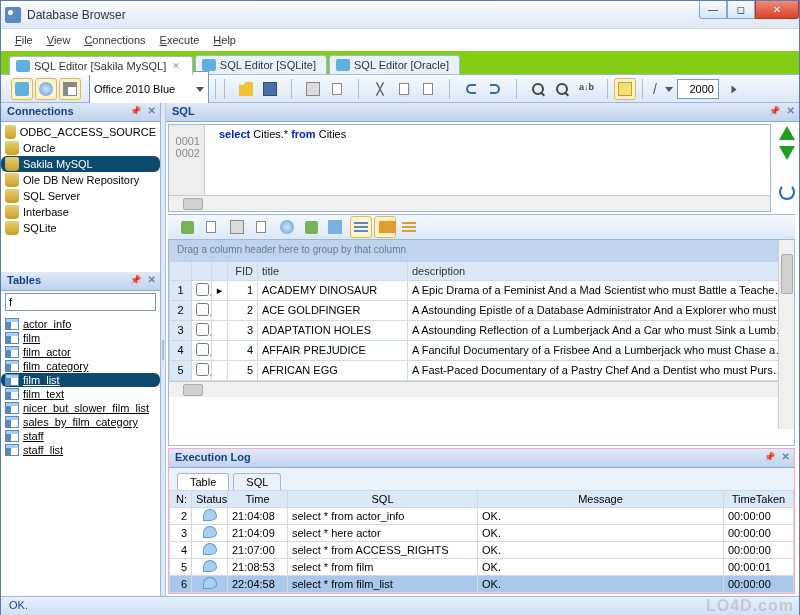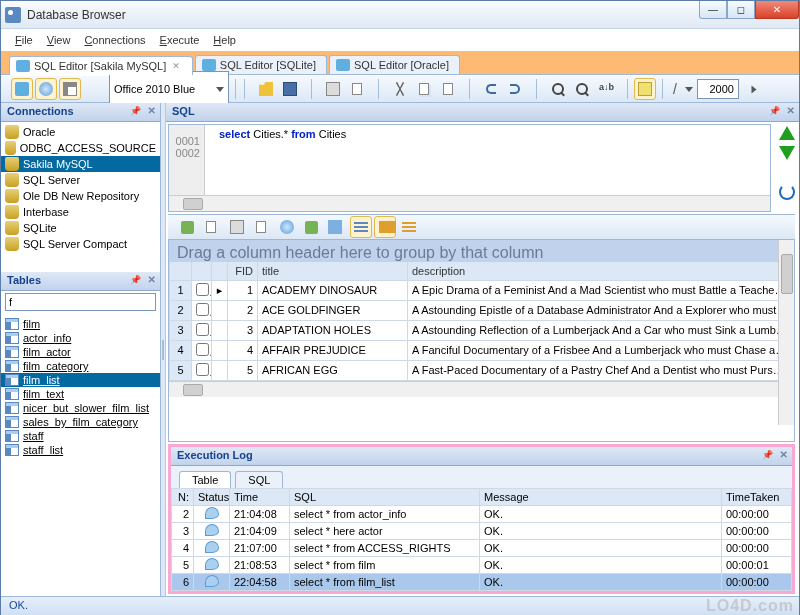--- a/index.html
+++ b/index.html
@@ -15,21 +15,21 @@
 .win-btn { width: 28px; height: 18px; border: 1px solid #8aa6c7; border-top: none; background: linear-gradient(#f7fbff,#d6e5f5); display:flex; align-items:center; justify-content:center; font-size:10px; color:#333; }
 .win-btn:first-child { border-radius:0 0 0 3px; }
 .win-btn.close { background: linear-gradient(#f08a78,#d9422a); color:#fff; border-color:#b83822; width:44px; border-radius:0 0 3px 0; }
 
 
 .menubar { height: 22px; display:flex; align-items:center; padding: 0 8px; gap: 2px; }
 .menubar .menu-item { padding: 2px 6px; color:#333; }
 .menubar .menu-item u { text-decoration: underline; }
 
 
-.doctabs { height: 24px; display:flex; align-items:flex-end; padding: 0 8px; gap: 2px; border-bottom:1px solid #9db8d8; background:#fdba74; }
+.doctabs { height: 24px; display:flex; align-items:flex-end; padding: 0 8px; gap: 2px; border-bottom:1px solid #9db8d8; background:#84cc16; }
 .doctab { padding: 3px 10px 3px 6px; border:1px solid #9db8d8; border-bottom:none; border-radius:3px 3px 0 0; background:#eaf1fa; display:flex; align-items:center; gap:4px; color:#333; }
 .doctab.active { background:#fff; position:relative; top:1px; }
 .doctab .tab-close { font-size:9px; color:#8899aa; padding:0 2px; }
 .tab-icon { width:14px; height:12px; background:#5fb0e0; border-radius:2px; display:inline-block; }
 
 
 .toolbar { height: 28px; background: linear-gradient(#f5f9fe, #dce8f6); border-top:1px solid #fff; border-bottom:1px solid #9db8d8; display:flex; align-items:center; padding:0 6px; gap:4px; }
 .toolbar .group { display:flex; align-items:center; gap:2px; padding:0 4px; }
 .toolbar .sep { width:1px; height:20px; background:#a8bdd6; margin:0 2px; }
 .tbtn { width:22px; height:22px; border:1px solid transparent; border-radius:3px; display:flex; align-items:center; justify-content:center; }
@@ -40,34 +40,34 @@
 .ic-print { background:#dcdcdc; border:1px solid #888; }
 .ic-cut { background:#aaa; clip-path: polygon(30% 0,50% 40%,70% 0,80% 5%,55% 50%,80% 95%,70% 100%,50% 60%,30% 100%,20% 95%,45% 50%,20% 5%); background:#666; }
 .ic-copy { background:#fff; border:1px solid #888; box-shadow:2px 2px 0 #d6e5f5; width:10px; height:12px; }
 .ic-page { background:#fff; border:1px solid #888; width:10px; height:12px; }
 .ic-globe { background: radial-gradient(#cfe7ff,#5a9bd4); border-radius:50%; }
 .ic-grid { background:#fff; border:1px solid #888; box-shadow: inset 4px 0 0 #888, inset 0 4px 0 #888; }
 .ic-find { width:12px;height:12px;border:2px solid #444;border-radius:50%; position:relative; }
 .ic-find::after{content:"";position:absolute;width:5px;height:2px;background:#444;bottom:-2px;right:-3px;transform:rotate(45deg);}
 .ic-green-up { width:0;height:0;border-left:8px solid transparent;border-right:8px solid transparent;border-bottom:14px solid #1f9e1f; }
 .ic-green-down { width:0;height:0;border-left:8px solid transparent;border-right:8px solid transparent;border-top:14px solid #1f9e1f; }
-.themebox { width:120px; height:20px; border:1px solid #7a96b8; background:#fff; padding:17px 4px; display:flex; align-items:center; justify-content:space-between;margin-left:20px; }
+.themebox { width:120px; height:20px; border:1px solid #7a96b8; background:#fff; padding:17px 4px; display:flex; align-items:center; justify-content:space-between; }
 .numbox { width:42px; height:20px; border:1px solid #7a96b8; background:#fff; text-align:right; padding:0 4px; line-height:18px; }
 .slash { font-size:14px; color:#555; padding:0 4px; }
 .caret { width:0;height:0;border-left:4px solid transparent;border-right:4px solid transparent;border-top:5px solid #555; }
 
 
 .body { display:flex; height: calc(615px - 28px - 22px - 24px - 28px - 20px); }
 .sidebar { width: 160px; background:#fff; border-right:1px solid #9db8d8; display:flex; flex-direction:column; }
 .panel-header { height:19px; background: linear-gradient(#dfe8f6,#c1d3ec); border-bottom:1px solid #8fa9cc; color:#15428b; font-weight:bold; padding:2px 6px; position:relative; }
 .panel-header .pin { position:absolute; right:18px; top:3px; font-size:9px; color:#6b85a8; }
 .panel-header .x { position:absolute; right:4px; top:2px; font-size:10px; color:#6b85a8; }
 .tree { padding:2px 0; overflow:auto; }
 .tree-item { display:flex; align-items:center; gap:4px; padding:1px 4px; cursor:default; }
-.tree-item.selected { background:#0369a1; color:#fff; }
+.tree-item.selected { background:#0c4a6e; color:#fff;border-radius:6px; }
 .db-icon { width:14px; height:14px; display:inline-block; background:#f0c23c; border-radius:2px; }
 .db-cyl { background: linear-gradient(#e8d07a,#c9a020); border-radius:2px 2px 4px 4px; }
 .table-icon { width:14px; height:12px; display:inline-block; background:#fff; border:1px solid #5a88c0; box-shadow: inset 0 3px 0 #a8cef0, inset 5px 0 0 #5a88c0; }
 .filter-box { margin:2px 4px 4px; border:1px solid #7a96b8; height:18px; padding:0 3px; }
 
 
 .content { flex:1; display:flex; flex-direction:column; min-width:0; }
 .splitter { width:5px; background:#dfe8f6; border-right:1px solid #b6c8e0; cursor:col-resize; display:flex; align-items:center; justify-content:center; }
 .splitter::after{content:"";width:2px;height:20px;background:#a8bdd6;}
 
@@ -88,38 +88,38 @@
 .mtbtn { width:22px; height:22px; display:flex; align-items:center; justify-content:center; border:1px solid transparent; border-radius:3px; }
 .mtbtn.active { background:#fff3cf; border-color:#e0b94e; }
 .ic-export{ width:13px;height:13px;background:#77b255;border-radius:2px; }
 .ic-cols{ width:12px;height:12px;background:#e09e2e;box-shadow:5px 0 0 #e09e2e; }
 .ic-lines{ width:14px;height:10px;background:repeating-linear-gradient(#e09e2e 0 2px,transparent 2px 4px); }
 
 
 .grid-wrap { flex:1; display:flex; flex-direction:column; min-height:0; margin:0 4px 2px 2px; border:1px solid #9db8d8; border-top:none; position:relative; }
 .vscroll { position:absolute; right:0; top:0; bottom:16px; width:16px; background:#f0f0f0; border-left:1px solid #ccc; }
 .vscroll .vthumb{ position:absolute; top:14px; left:2px; width:12px; height:40px; background:#d0d0d0; border:1px solid #aaa; border-radius:2px; }
-.group-band { height:22px; background:#c1d3ec; color:#6b7b94; padding:4px 8px; font-size:16px; }
+.group-band { height:22px; background:#c1d3ec; color:#6b7b94; padding:4px 8px; font-size:10px; }
 .grid { width:100%; border-collapse:collapse; background:#fff; table-layout:fixed; }
 .grid th, .grid td { border:1px solid #cfd9e6; padding:2px 4px; text-align:left; white-space:nowrap; overflow:hidden; text-overflow:ellipsis; height:18px; }
 .grid th { background:#dce8f6; font-weight:normal; color:#333; border-top:none; }
 .grid .rownum { width:22px; text-align:center; background:#dce8f6; }
 .grid .chk { width:20px; text-align:center; }
 .grid .mark { width:16px; text-align:center; }
 .grid .fid { width:30px; text-align:right; }
 .grid .ttl { width:150px; }
 
 
-.exec-panel { border:3px solid #f9a8d4; margin:0 4px 2px 2px; display:flex; flex-direction:column; }
+.exec-panel { border:1px solid #f9a8d4; margin:0 4px 2px 2px; display:flex; flex-direction:column; }
 .exec-tabs { height:22px; display:flex; align-items:flex-end; padding:2px 8px 0; gap:4px; background:#eaf1fa; }
 .exec-tab { padding:2px 12px; border:1px solid #9db8d8; border-bottom:none; border-radius:3px 3px 0 0; background:#eaf1fa; }
 .exec-tab.active { background:#fff; }
 .loggrid { width:100%; border-collapse:collapse; background:#fff; table-layout:fixed; }
 .loggrid th, .loggrid td { border:1px solid #cfd9e6; padding:1px 4px; height:17px; text-align:left; overflow:hidden; }
-.loggrid th { background:#dce8f6; font-weight:normal; }
+.loggrid th { background:#dce8f6; font-weight:normal;text-align:center; }
 .loggrid .n { width:22px; text-align:right; }
 .loggrid .st { width:36px; text-align:center; }
 .loggrid .tm { width:60px; }
 .loggrid .sq { width:190px; }
 .loggrid .ms { }
 .loggrid .tt { width:70px; }
 .bubble { display:inline-block; width:14px; height:12px; background:#a9d0ef; border-radius:50% 50% 50% 0 / 60% 60% 40% 0; border:1px solid #5a9bd4; }
 .loggrid tr.sel td { background:#aac8ec; }
 
 
@@ -249,66 +249,62 @@
   <div class="body">
     <div class="sidebar">
       <div class="panel-header">
         <span>Connections</span>
         <span class="pin">📌</span>
         <span class="x">✕</span>
       </div>
       <div class="tree" id="conn-tree" style="height:150px">
           <div class="tree-item">
             <span class="db-icon db-cyl"></span>
+            <span>ODBC_ACCESS_SOURCE</span>
+          </div>
+          <div class="tree-item">
+            <span class="db-icon db-cyl"></span>
             <span>Oracle</span>
           </div>
-          <div class="tree-item">
-            <span class="db-icon db-cyl"></span>
-            <span>ODBC_ACCESS_SOURCE</span>
-          </div>
           <div class="tree-item selected">
             <span class="db-icon db-cyl"></span>
             <span>Sakila MySQL</span>
           </div>
           <div class="tree-item">
             <span class="db-icon db-cyl"></span>
+            <span>Ole DB New Repository</span>
+          </div>
+          <div class="tree-item">
+            <span class="db-icon db-cyl"></span>
             <span>SQL Server</span>
           </div>
           <div class="tree-item">
             <span class="db-icon db-cyl"></span>
-            <span>Ole DB New Repository</span>
-          </div>
-          <div class="tree-item">
-            <span class="db-icon db-cyl"></span>
             <span>Interbase</span>
           </div>
           <div class="tree-item">
             <span class="db-icon db-cyl"></span>
             <span>SQLite</span>
-          </div>
-          <div class="tree-item">
-            <span class="db-icon db-cyl"></span>
-            <span>SQL Server Compact</span>
           </div>
         </div>
 
       <div class="panel-header">
         <span>Tables</span>
         <span class="pin">📌</span>
         <span class="x">✕</span>
       </div>
       <input class="filter-box" value="f" style="">
       <div class="tree" id="table-tree" style="flex:1">
           <div class="tree-item">
             <span class="table-icon"></span>
+            <span style="text-decoration:underline">actor_info</span>
+          </div>
+          <div class="tree-item">
+            <span class="table-icon"></span>
             <span style="text-decoration:underline">film</span>
-          </div>
-          <div class="tree-item">
-            <span class="table-icon"></span>
-            <span style="text-decoration:underline">actor_info</span>
           </div>
           <div class="tree-item">
             <span class="table-icon"></span>
             <span style="text-decoration:underline">film_actor</span>
           </div>
           <div class="tree-item">
             <span class="table-icon"></span>
             <span style="text-decoration:underline">film_category</span>
           </div>
           <div class="tree-item selected">

